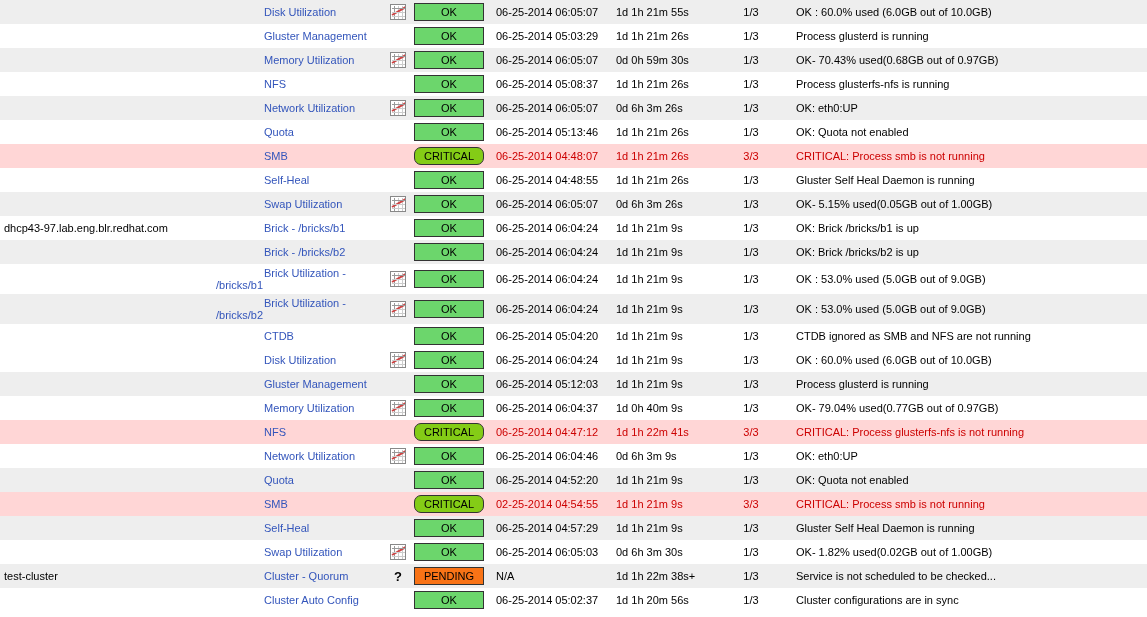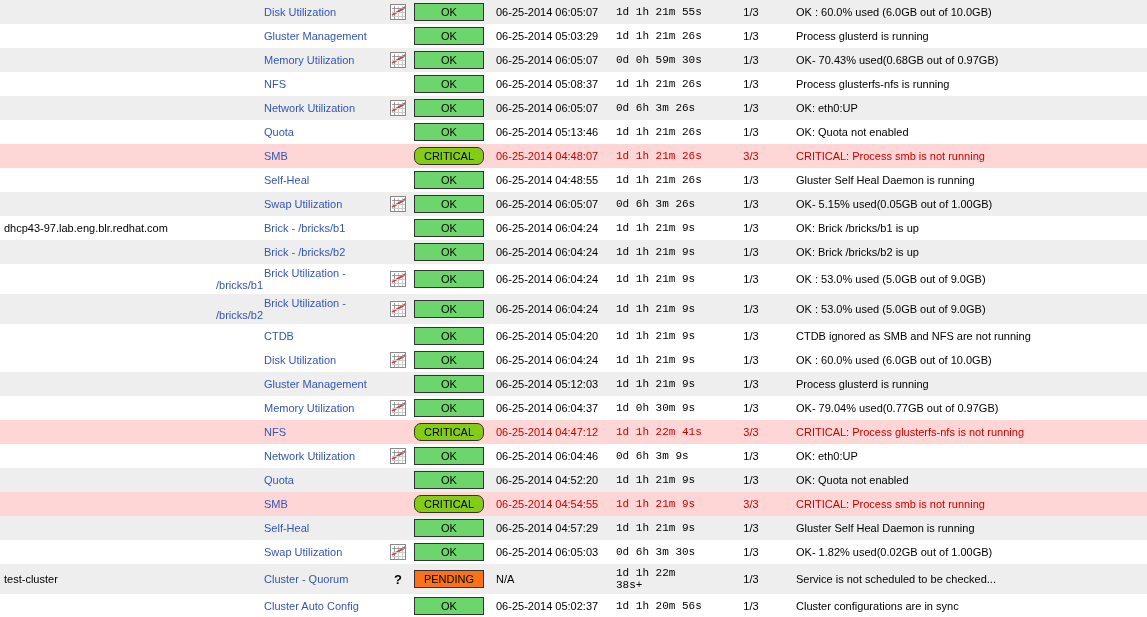--- a/index.html
+++ b/index.html
@@ -12,21 +12,21 @@
   .host-col { width: 212px; color: #000; }
   .svc-col { width: 164px; }
   .svc-link { color: #3355bb; text-decoration: none; padding-left: 48px; }
   .icon-col { width: 34px; text-align: right; }
   .status-col { width: 82px; }
   .status-badge { display:inline-block; width: 70px; padding: 2px 0; text-align:center; border:1px solid #333; font-size:11px; }
   .st-ok { background:#6cd66c; }
   .st-crit { background:#84cc16;border-radius:7px; }
   .st-pend { background:#f97316; }
   .check-col { width: 120px; }
-  .dur-col { width: 98px; font-family: Liberation Mono, monospace; }
+  .dur-col { width: 98px; }
   .att-col { width: 82px; text-align: center; }
   .info-col { }
   .crit-text { color:#cc0000; }
   .chart-icon { display:inline-block; width:16px; height:16px; border:1px solid #888; background:#fff; position:relative; overflow:hidden; vertical-align:middle; }
   .chart-icon::before, .chart-icon::after { content:""; position:absolute; background:#999; }
   .chart-icon::before { width:1px; height:14px; left:3px; top:1px; box-shadow:4px 0 0 #ccc,8px 0 0 #ccc; }
   .chart-icon::after { width:14px; height:1px; left:1px; top:3px; box-shadow:0 4px 0 #ccc,0 8px 0 #ccc; }
   .chart-line { position:absolute; left:1px; top:9px; width:22px; height:2px; background:#cc4444; transform:rotate(-30deg); transform-origin:left center; }
   .q-icon { font-weight:bold; font-size:13px; color:#000; display:inline-block; width:16px; text-align:center; }
 </style>
@@ -194,21 +194,21 @@
         <td class="dur-col">1d 1h 21m 9s</td>
         <td class="att-col">1/3</td>
         <td class="info-col">Process glusterd is running</td>
       </tr>
       <tr class="row-even">
         <td class="host-col"></td>
         <td class="svc-col"><a href="#" class="svc-link">Memory Utilization</a></td>
         <td class="icon-col"><span class="chart-icon"><span class="chart-line"></span></span></td>
         <td class="status-col"><span class="status-badge st-ok">OK</span></td>
         <td class="check-col">06-25-2014 06:04:37</td>
-        <td class="dur-col">1d 0h 30m 9s</td>
+        <td class="dur-col">1d 0h 40m 9s</td>
         <td class="att-col">1/3</td>
         <td class="info-col">OK- 79.04% used(0.77GB out of 0.97GB)</td>
       </tr>
       <tr class="row-crit">
         <td class="host-col"></td>
         <td class="svc-col"><a href="#" class="svc-link">NFS</a></td>
         <td class="icon-col"></td>
         <td class="status-col"><span class="status-badge st-crit">CRITICAL</span></td>
         <td class="check-col crit-text">06-25-2014 04:47:12</td>
         <td class="dur-col crit-text">1d 1h 22m 41s</td>
@@ -233,21 +233,21 @@
         <td class="check-col">06-25-2014 04:52:20</td>
         <td class="dur-col">1d 1h 21m 9s</td>
         <td class="att-col">1/3</td>
         <td class="info-col">OK: Quota not enabled</td>
       </tr>
       <tr class="row-crit">
         <td class="host-col"></td>
         <td class="svc-col"><a href="#" class="svc-link">SMB</a></td>
         <td class="icon-col"></td>
         <td class="status-col"><span class="status-badge st-crit">CRITICAL</span></td>
-        <td class="check-col crit-text">06-25-2014 04:54:55</td>
+        <td class="check-col crit-text">02-25-2014 04:54:55</td>
         <td class="dur-col crit-text">1d 1h 21m 9s</td>
         <td class="att-col crit-text">3/3</td>
         <td class="info-col crit-text">CRITICAL: Process smb is not running</td>
       </tr>
       <tr class="row-odd">
         <td class="host-col"></td>
         <td class="svc-col"><a href="#" class="svc-link">Self-Heal</a></td>
         <td class="icon-col"></td>
         <td class="status-col"><span class="status-badge st-ok">OK</span></td>
         <td class="check-col">06-25-2014 04:57:29</td>

